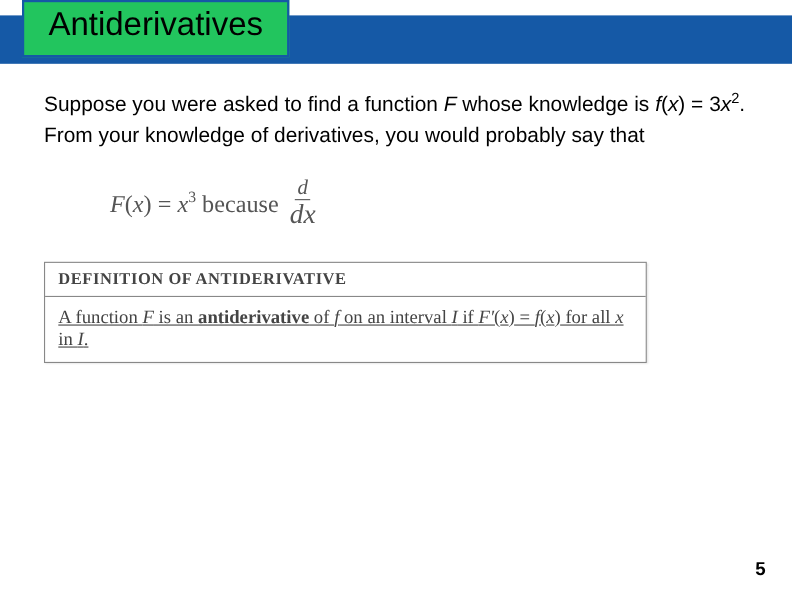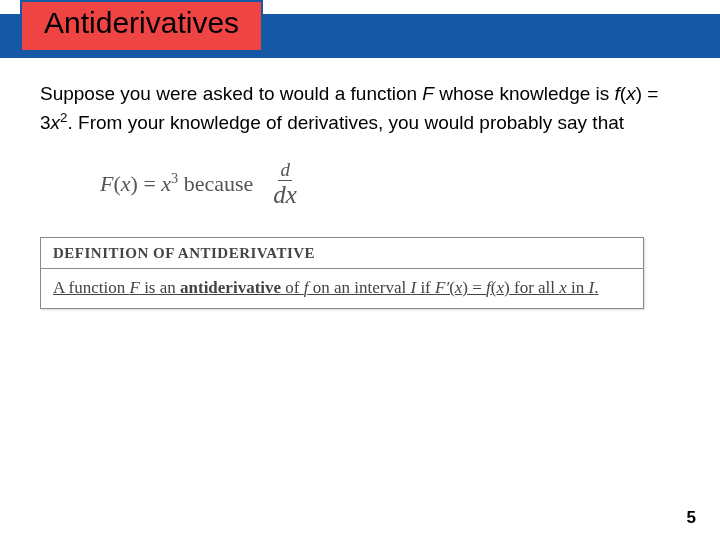--- a/index.html
+++ b/index.html
@@ -17,21 +17,21 @@
     top: 14px;
     left: 0;
     width: 720px;
     height: 44px;
     background: #1559a6;
   }
   .title-box {
     position: absolute;
     top: 0px;
     left: 20px;
-    background: #ef4444;
+    background: #22c55e;
     border: 2px solid #1559a6;
     padding: 4px 22px 10px 22px;
     font-size: 30px;
     font-weight: normal;
     color: #000;
   }
   .content {
     position: absolute;
     top: 80px;
     left: 40px;
@@ -43,39 +43,39 @@
     margin-bottom: 24px;
   }
   .para .ital { font-style: italic; }
   .para sup { font-size: 0.7em; vertical-align: super; }
   .eqline {
     margin: 10px 0 30px 60px;
     font-family: "Times New Roman", Times, serif;
     font-size: 22px;
     display: flex;
     align-items: center;
-    gap: 16px;
+    gap: 6px;
     color: #555;
   }
   .eqline .sym { font-style: italic; }
   .eqline sup { font-size: 0.65em; vertical-align: super; }
   .frac {
     display: inline-flex;
     flex-direction: column;
     align-items: center;
     font-style: italic;
     line-height: 1;
     margin: 0 2px;
   }
   .frac .num { padding: 0 2px 1px 2px; border-bottom: 1.2px solid #555; font-size: 19px;}
   .frac .den { padding: 1px 2px 0 2px; font-size: 25px;}
   .defbox {
     margin-top: 18px;
     border: 1px solid #888;
-    width: 604px;
+    width: 548px;
     font-family: "Times New Roman", Times, serif;
     box-shadow: 1px 1px 2px rgba(0,0,0,0.15);
     color: #444;
   }
   .defbox .defhead {
     padding: 7px 12px 6px 12px;
     font-size: 15px;
     font-weight: bold;
     letter-spacing: 0.5px;
     border-bottom: 1px solid #888;
@@ -97,21 +97,21 @@
 </style>
 </head>
 <body>
 
 <div class="title-bar"></div>
 <div class="title-box">Antiderivatives</div>
 
 <div class="content">
 
   <p class="para">
-    <span>Suppose you were asked to would a function </span><span class="ital">F</span><span> whose knowledge is </span><span class="ital">f</span><span>(</span><span class="ital">x</span><span>)</span><span> = 3</span><span class="ital">x</span><sup>2</sup><span>. From your knowledge of derivatives, you would probably say that</span>
+    <span>Suppose you were asked to find a function </span><span class="ital">F</span><span> whose knowledge is </span><span class="ital">f</span><span>(</span><span class="ital">x</span><span>)</span><span> = 3</span><span class="ital">x</span><sup>2</sup><span>. From your knowledge of derivatives, you would probably say that</span>
   </p>
 
   <div class="eqline">
     <span>
       <span class="sym">F</span><span>(</span><span class="sym">x</span><span>)</span><span> = </span><span class="sym">x</span><sup>3</sup><span> because </span>
     </span>
     <span class="frac">
       <span class="num">d</span>
       <span class="den">dx</span>
     </span>

